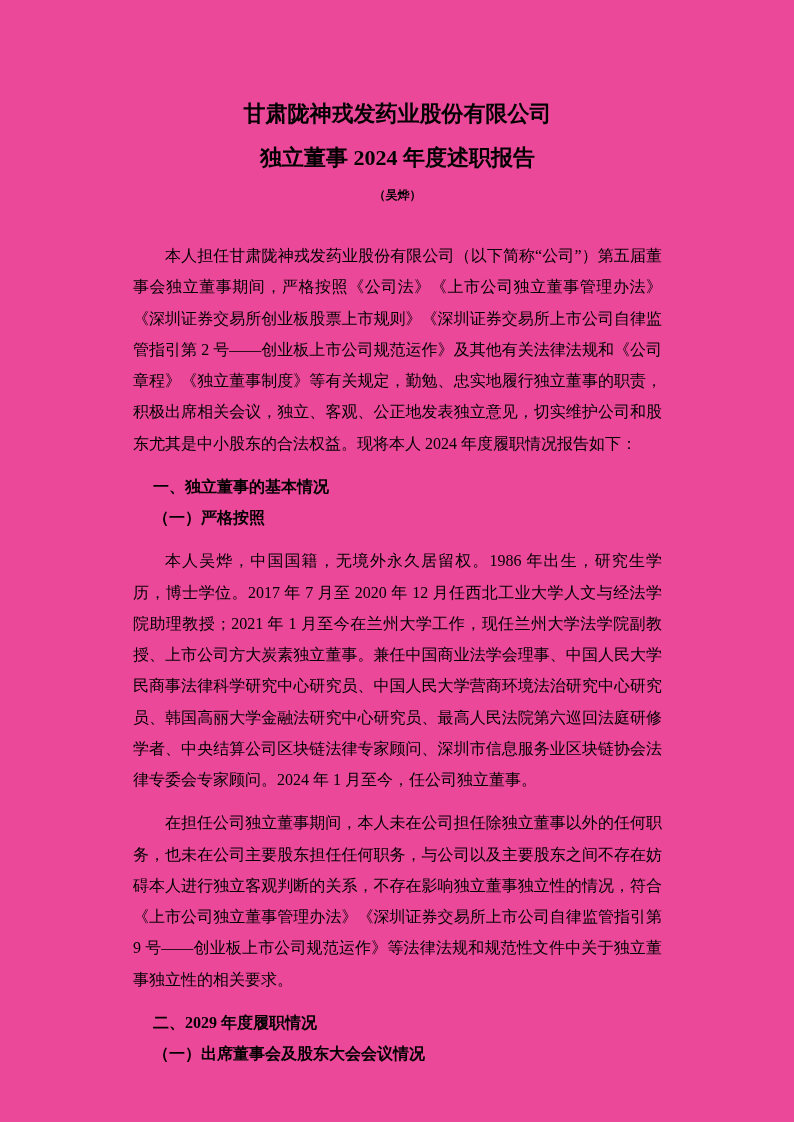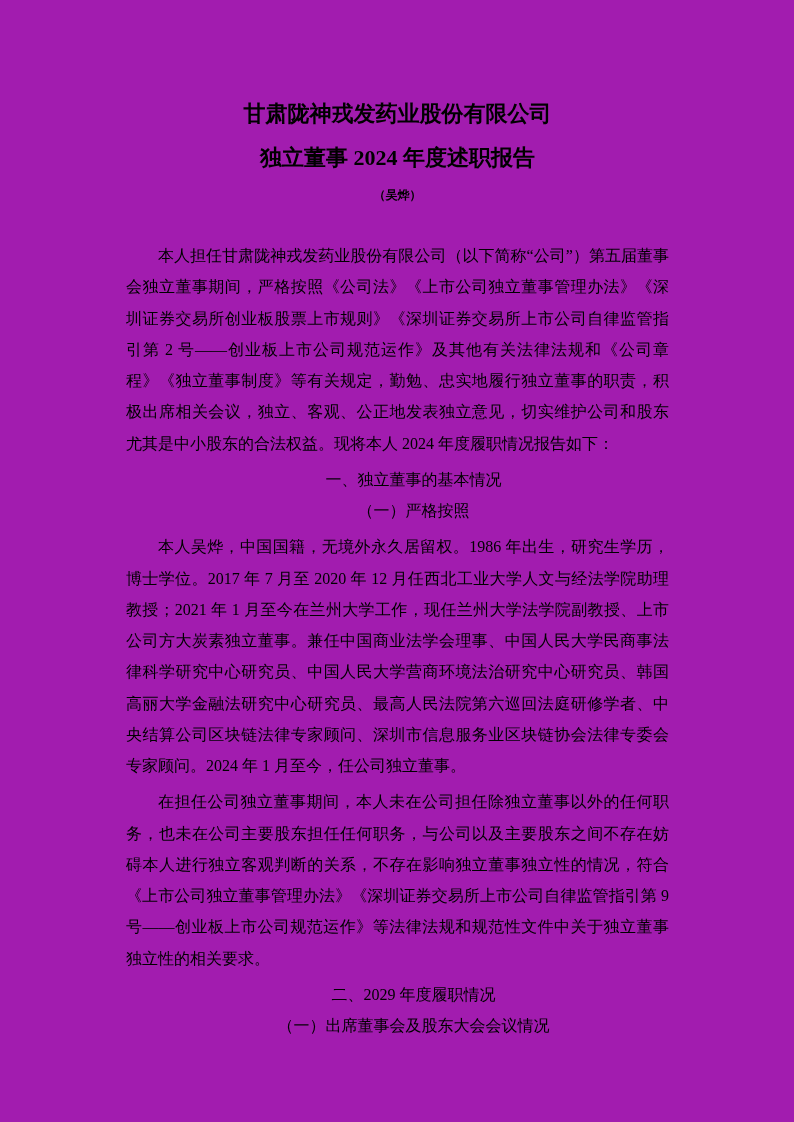--- a/index.html
+++ b/index.html
@@ -5,21 +5,21 @@
   html, body {
     margin: 0;
     padding: 0;
     background: #ffffff;
   }
   .page {
     position: relative;
     width: 794px;
     height: 1122px;
     margin: 0 auto;
-    background: #a21caf;
+    background: #ec4899;
     box-sizing: border-box;
     padding: 92px 120px 0 121px;
     font-family: "Liberation Serif", "DejaVu Serif", serif;
     color: #000000;
     overflow: hidden;
   }
   .title-line {
     text-align: center;
     font-weight: bold;
     font-size: 22px;
@@ -31,29 +31,29 @@
     font-weight: bold;
     font-size: 12px;
     line-height: 30px;
   }
   .doc-body {
     margin-top: 30px;
     font-size: 16px;
     line-height: 31.25px;
   }
   .para {
-    margin: 5px;
+    margin: 12px;
     text-indent: 2em;
     text-align: justify;
   }
   .heading {
     margin: 0;
     text-indent: 2em;
-    font-weight: normal;
-    text-align: center;
+    font-weight: bold;
+    text-align: left;
   }
 </style>
 </head>
 <body>
 
 <div class="page">
   <div class="title-line">甘肃陇神戎发药业股份有限公司</div>
   <div class="title-line">独立董事 2024 年度述职报告</div>
   <div class="subtitle-line">（吴烨）</div>
 

